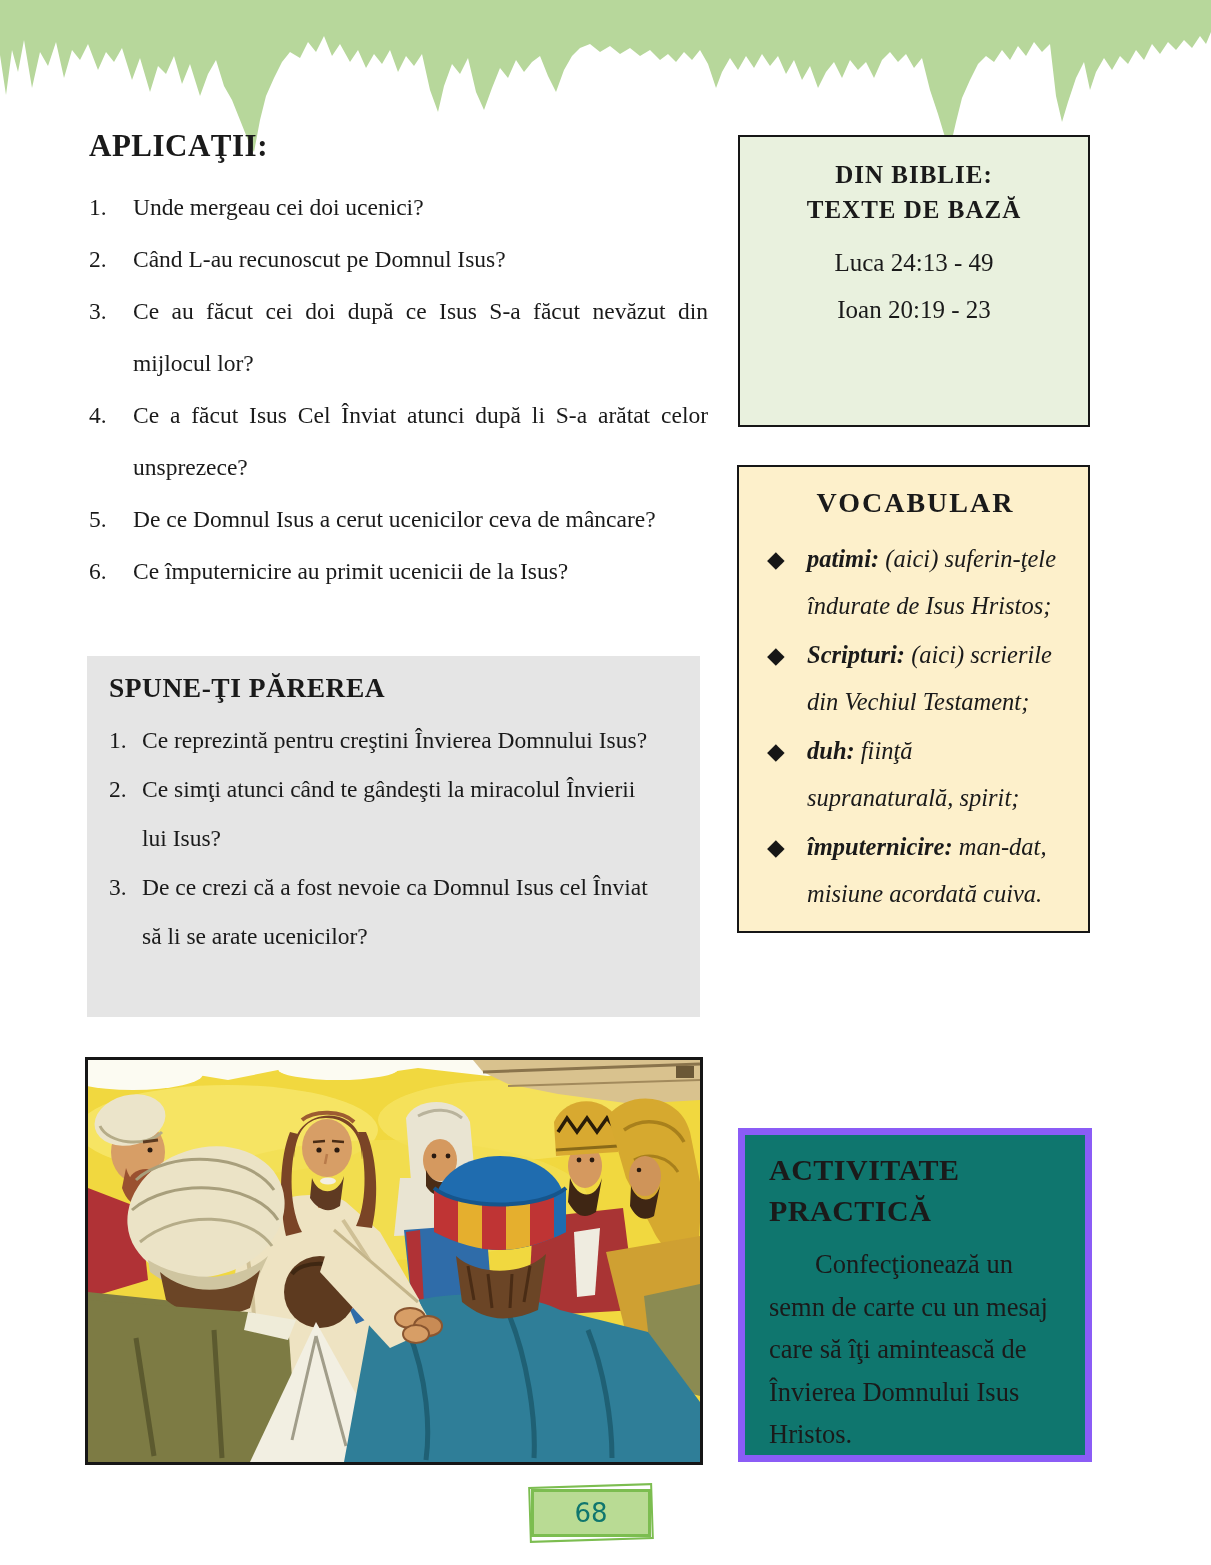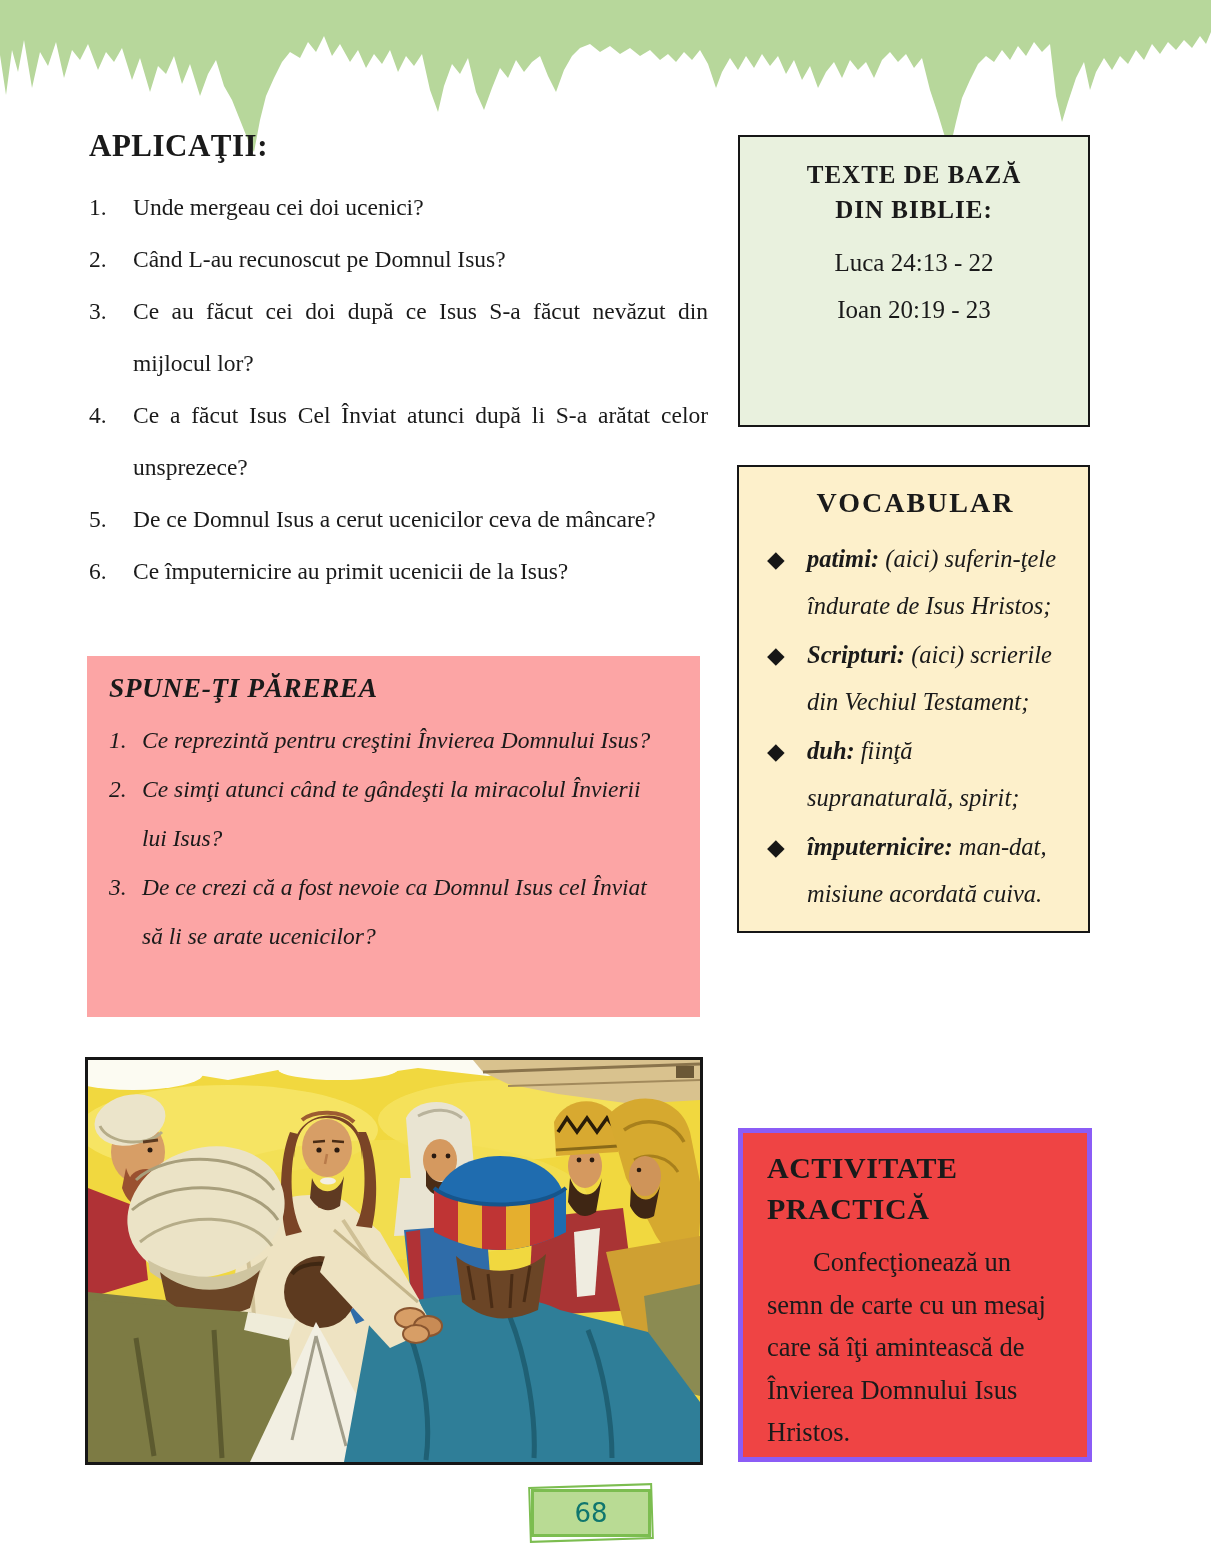--- a/index.html
+++ b/index.html
@@ -17,21 +17,21 @@
 
   
   .qlist{position:absolute; left:89px; top:181px; width:619px;
     font-size:23.5px; line-height:52px;}
   .qrow{display:flex;}
   .qnum{flex:0 0 44px;}
   .qtext{flex:1; text-align:justify;}
 
   
   .bluebox{position:absolute; left:87px; top:656px; width:613px; height:361px;
-    background:#fca5a5; box-sizing:border-box; padding:16px 34px 0 22px;font-style:italic;}
+    background:#e5e5e5; box-sizing:border-box; padding:16px 34px 0 22px;}
   .bluebox h2{margin:0 0 12px 0; font-size:27.5px; letter-spacing:.5px;}
   .blist{font-size:23.5px; line-height:49px;}
   .blist .qnum{flex:0 0 33px;}
   .blist .qtext{text-align:left;}
 
   
   .figurebox{position:absolute; left:85px; top:1057px; width:618px; height:408px;
     border:3px solid #161616; box-sizing:border-box; background:#f1d83f;}
   .figurebox svg{display:block; width:100%; height:100%;}
 
@@ -48,21 +48,21 @@
     padding:20px 24px 0 28px;}
   .vtitle{text-align:center; font-size:28px; font-weight:bold; letter-spacing:2px;
     margin:0 0 16px 0;}
   .vitem{position:relative; padding-left:40px; font-size:24.5px; line-height:47px;
     font-style:italic; margin-bottom:2px;}
   .vbullet{position:absolute; left:0; top:1px; font-style:normal; font-size:23px; color:#161616;}
   .vi-term{font-weight:bold;}
 
   
   .whitebox{position:absolute; left:738px; top:1128px; width:354px; height:334px;
-    background:#ef4444; border:5px solid #8b5cf6; box-sizing:border-box;
+    background:#0f766e; border:7px solid #8b5cf6; box-sizing:border-box;
     padding:14px 22px 0 24px;}
   .atitle{font-size:30px; font-weight:bold; line-height:41px; margin:0; letter-spacing:.5px;}
   .abody{margin:12px 0 0 0; font-size:26.5px; line-height:42.5px; text-indent:46px;}
 
   
   .pagenum{position:absolute; left:531px; top:1489px; width:120px; height:48px;
     background:#b9db94; border:3px solid #7cbd50; box-sizing:border-box;
     display:flex; align-items:center; justify-content:center;
     font-family:"DejaVu Sans", sans-serif; font-size:26px; color:#0f766e;}
   .pagenum::before{content:""; position:absolute; inset:-7px -5px;
@@ -259,29 +259,29 @@
         <rect x="442" y="118" width="24" height="92" fill="#bf3434"></rect>
         <rect x="466" y="118" width="12" height="92" fill="#1f6caf"></rect>
       </g>
       <path d="M346,128 C372,150 452,150 478,128" stroke="#16558c" stroke-width="4" fill="none"></path>
     </svg>
   </figure>
 
   <section class="greenbox">
     <div>
 
+        <div class="gtitle-line">DIN BIBLIE:</div>
+
         <div class="gtitle-line">TEXTE DE BAZĂ</div>
-
-        <div class="gtitle-line">DIN BIBLIE:</div>
       </div>
     <div class="refs">
 
 
 
-        <div class="ref">Luca 24:13 - 22</div>
+        <div class="ref">Luca 24:13 - 49</div>
 
         <div class="ref">Ioan 20:19 - 23</div>
       </div>
   </section>
 
   <section class="yellowbox">
     <h3 class="vtitle">VOCABULAR</h3>
     <div>
 
         <div class="vitem">

